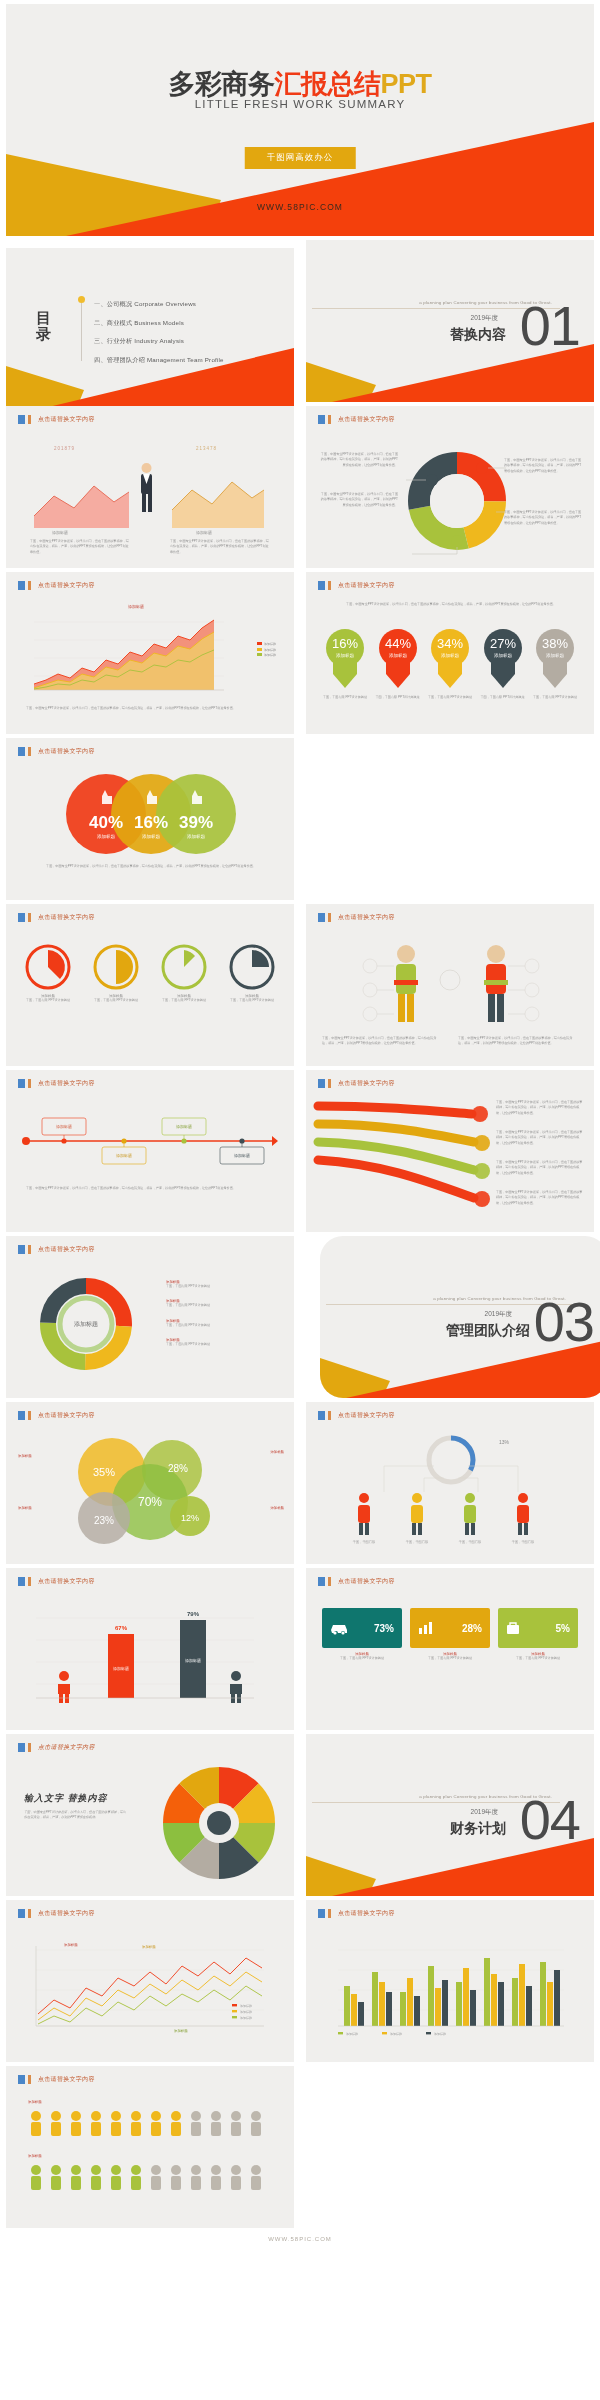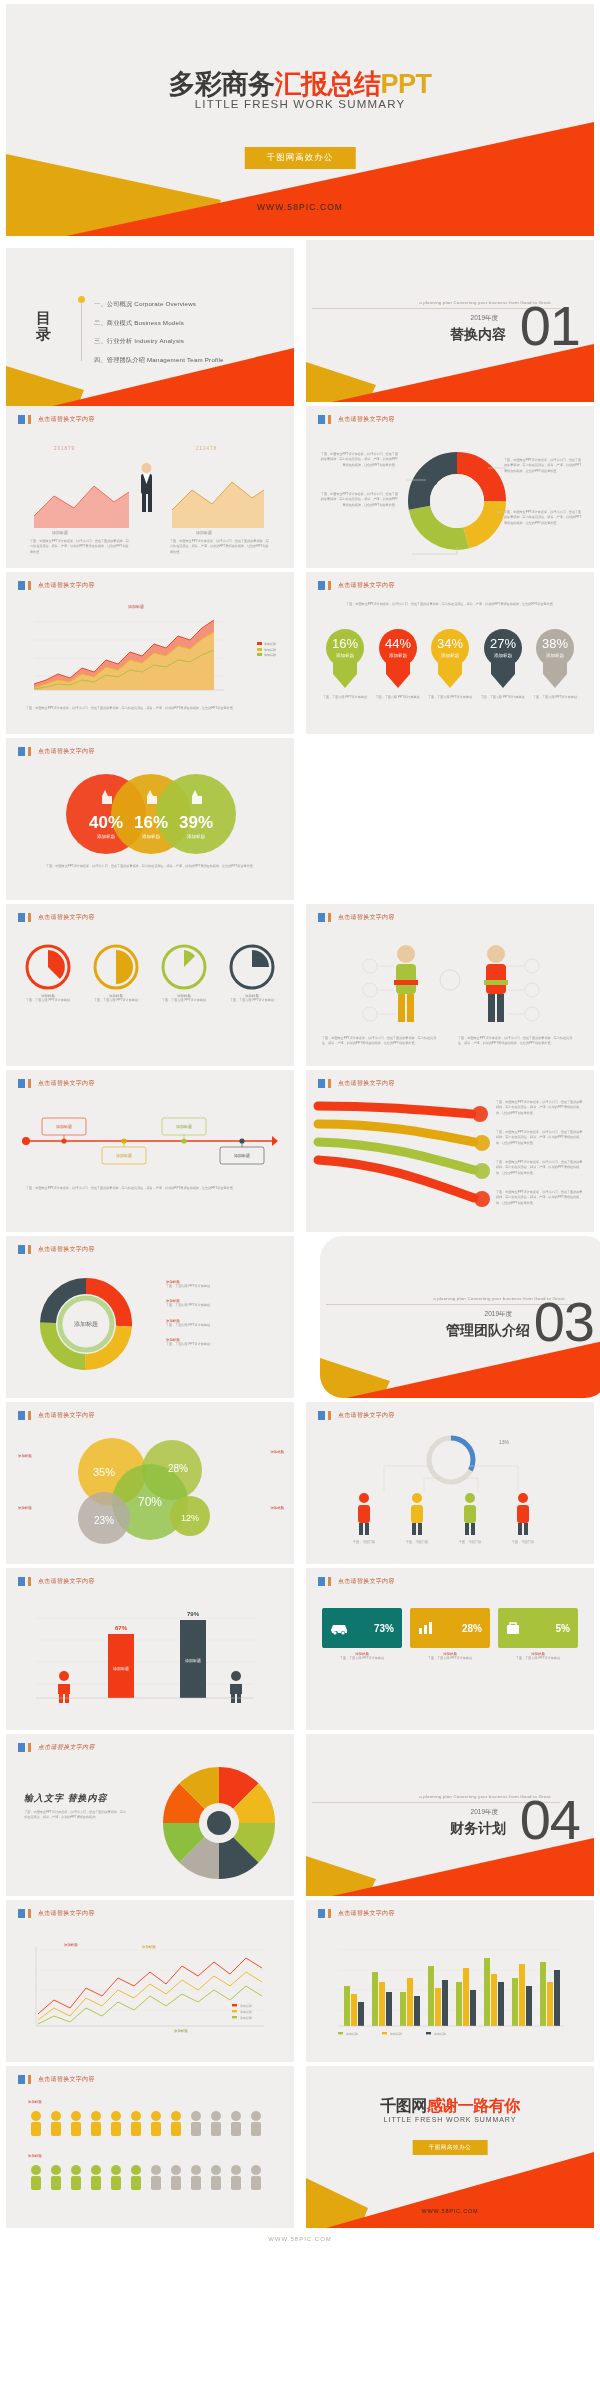--- a/index.html
+++ b/index.html
@@ -868,28 +868,16 @@
             <rect x="1" y="12" width="10" height="14" rx="2"></rect>
           </g>
         <g transform="translate(224,0)">
             <circle cx="6" cy="6" r="5"></circle>
             <rect x="1" y="12" width="10" height="14" rx="2"></rect>
           </g>
       </g>
     </svg>
   </div>
 
-  <div class="slide half" style="left:306px; top:2066px; height:162px;">
-    <svg style="position:absolute;left:0;bottom:0;width:100%;height:100%" viewBox="0 0 288 162" preserveAspectRatio="none">
-      <polygon points="0,112 0,162 54,162 62,142" fill="#e2a70f"></polygon>
-      <polygon points="288,86 288,162 20,162" fill="#f4400c"></polygon>
-    </svg>
-    <div style="position:absolute;width:100%;text-align:center;top:30px;font-size:16px;font-weight:bold;letter-spacing:-.5px">
-      <span style="color:#3b3b3b">千图网</span><span style="color:#f03b16">感谢一路有你</span>
-    </div>
-    <div style="position:absolute;width:100%;text-align:center;top:50px;font-size:7px;letter-spacing:.9px;color:#555">LITTLE FRESH WORK SUMMARY</div>
-    <div style="position:absolute;left:50%;transform:translateX(-50%);top:74px;background:#e2a70f;color:#fff;font-size:5.5px;padding:4px 16px;letter-spacing:.6px">千图网高效办公</div>
-    <div style="position:absolute;width:100%;text-align:center;bottom:14px;font-size:5.5px;color:#3a2a1e;letter-spacing:.8px;z-index:5">WWW.58PIC.COM</div>
-  </div>
 
   <div style="position:absolute;left:0;top:2236px;width:600px;text-align:center;font-size:6px;color:#b3aca2;letter-spacing:1px">WWW.58PIC.COM</div>
 
 </div>
 
 </body></html>

